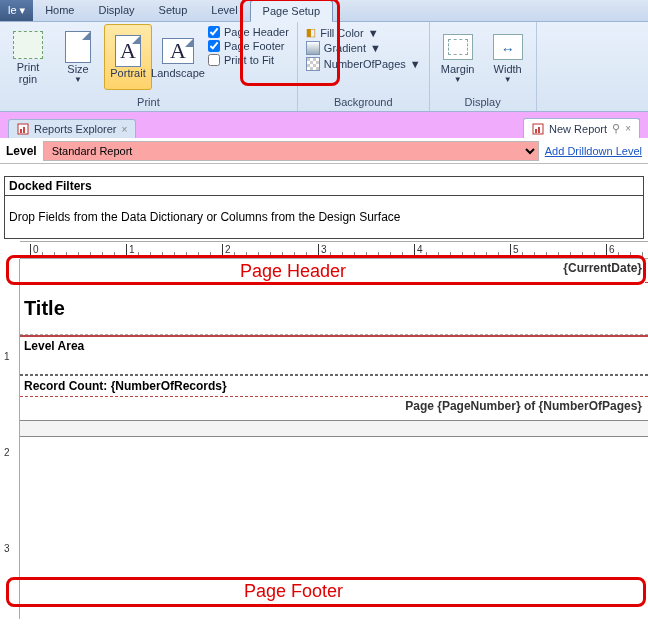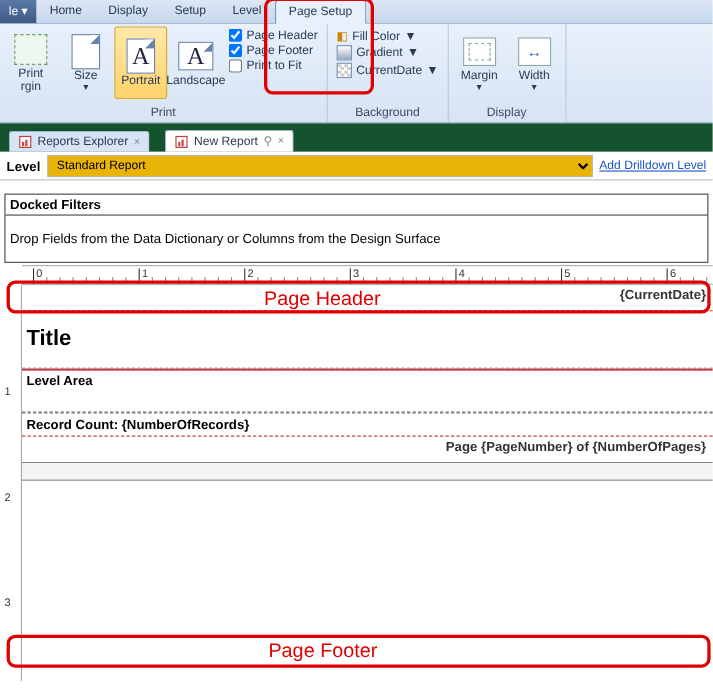--- a/index.html
+++ b/index.html
@@ -23,30 +23,30 @@
   .btn-large .caret { font-size: 8px; color: #2a3a55; }
   .chk-col { display: flex; flex-direction: column; gap: 2px; padding: 2px 4px; }
   .chk-row { display: flex; align-items: center; gap: 4px; font-size: 11px; color: #2a3a55; cursor: pointer; white-space: nowrap; }
   .chk-row input { width: 12px; height: 12px; }
   .bg-col { display: flex; flex-direction: column; gap: 2px; padding: 2px 4px; font-size: 11px; color: #2a3a55; }
   .bg-row { display: flex; align-items: center; gap: 4px; cursor: pointer; white-space: nowrap; }
   .swatch { width: 14px; height: 14px; border: 1px solid #7a93b8; background: #fff; }
   .swatch2 { width: 14px; height: 14px; background: linear-gradient(#fff, #9ab); border: 1px solid #7a93b8; }
 
   
-  .doc-tabs { display: flex; align-items: flex-end; height: 26px; background: #14532d; padding: 4px 8px 0 8px; gap: 14px; }
+  .doc-tabs { display: flex; align-items: flex-end; height: 26px; background: #f0abfc; padding: 4px 8px 0 8px; gap: 4px; justify-content: space-between; }
   .doc-tab { display: flex; align-items: center; gap: 5px; background: #d7e4f4; border: 1px solid #9db4d4; border-bottom: none; border-radius: 3px 3px 0 0; padding: 3px 8px; font-size: 11px; color: #2a3a55; cursor: pointer; }
   .doc-tab.active { background: #fff; }
   .doc-tab .close-x { color: #888; font-size: 10px; cursor: pointer; }
   .doc-ico { width: 12px; height: 12px; }
 
   
   .level-bar { display: flex; align-items: center; height: 26px; border-bottom: 1px solid #bcbcbc; padding: 2px 6px; gap: 6px; background: #fff; }
   .level-bar .lbl { font-weight: bold; font-size: 12px; }
-  .level-bar select { flex: 1; height: 20px; font-size: 11px; border: 1px solid #b8b8b8; background: #eab308; padding: 0 4px; }
+  .level-bar select { flex: 1; height: 20px; font-size: 11px; border: 1px solid #b8b8b8; background: #fca5a5; padding: 0 4px; }
   .level-bar .link { color: #1a56c4; text-decoration: underline; cursor: pointer; font-size: 11px; white-space: nowrap; }
 
   
   .designer { background: #fff; position: relative; margin-top: 12px; }
   .docked { border: 1px solid #444; margin: 2px 4px; }
   .docked-hdr { font-weight: bold; font-size: 12px; padding: 2px 4px; border-bottom: 1px solid #444; }
   .docked-body { padding: 14px 4px; font-size: 12px; }
 
   .ruler-h { height: 18px; background: #fff; border-top: 1px solid #aaa; border-bottom: 1px solid #aaa; margin-left: 20px; position: relative; font-size: 10px; color: #333; overflow: hidden; }
   .ruler-h .tick-major { position: absolute; top: 2px; border-left: 1px solid #333; height: 14px; padding-left: 2px; }
@@ -147,21 +147,21 @@
           <span>Fill Color</span>
           <span class="caret">▼</span>
         </div>
         <div class="bg-row">
           <span class="swatch2"></span>
           <span>Gradient</span>
           <span class="caret">▼</span>
         </div>
         <div class="bg-row">
           <span class="swatch" style="background:repeating-conic-gradient(#ccc 0 25%, #fff 0 50%) 0/6px 6px;"></span>
-          <span>CurrentDate</span>
+          <span>NumberOfPages</span>
           <span class="caret">▼</span>
         </div>
       </div>
     </div>
     <div class="group-title">Background</div>
   </div>
 
   <div class="group">
     <div class="group-body">
       <div class="btn-large">

